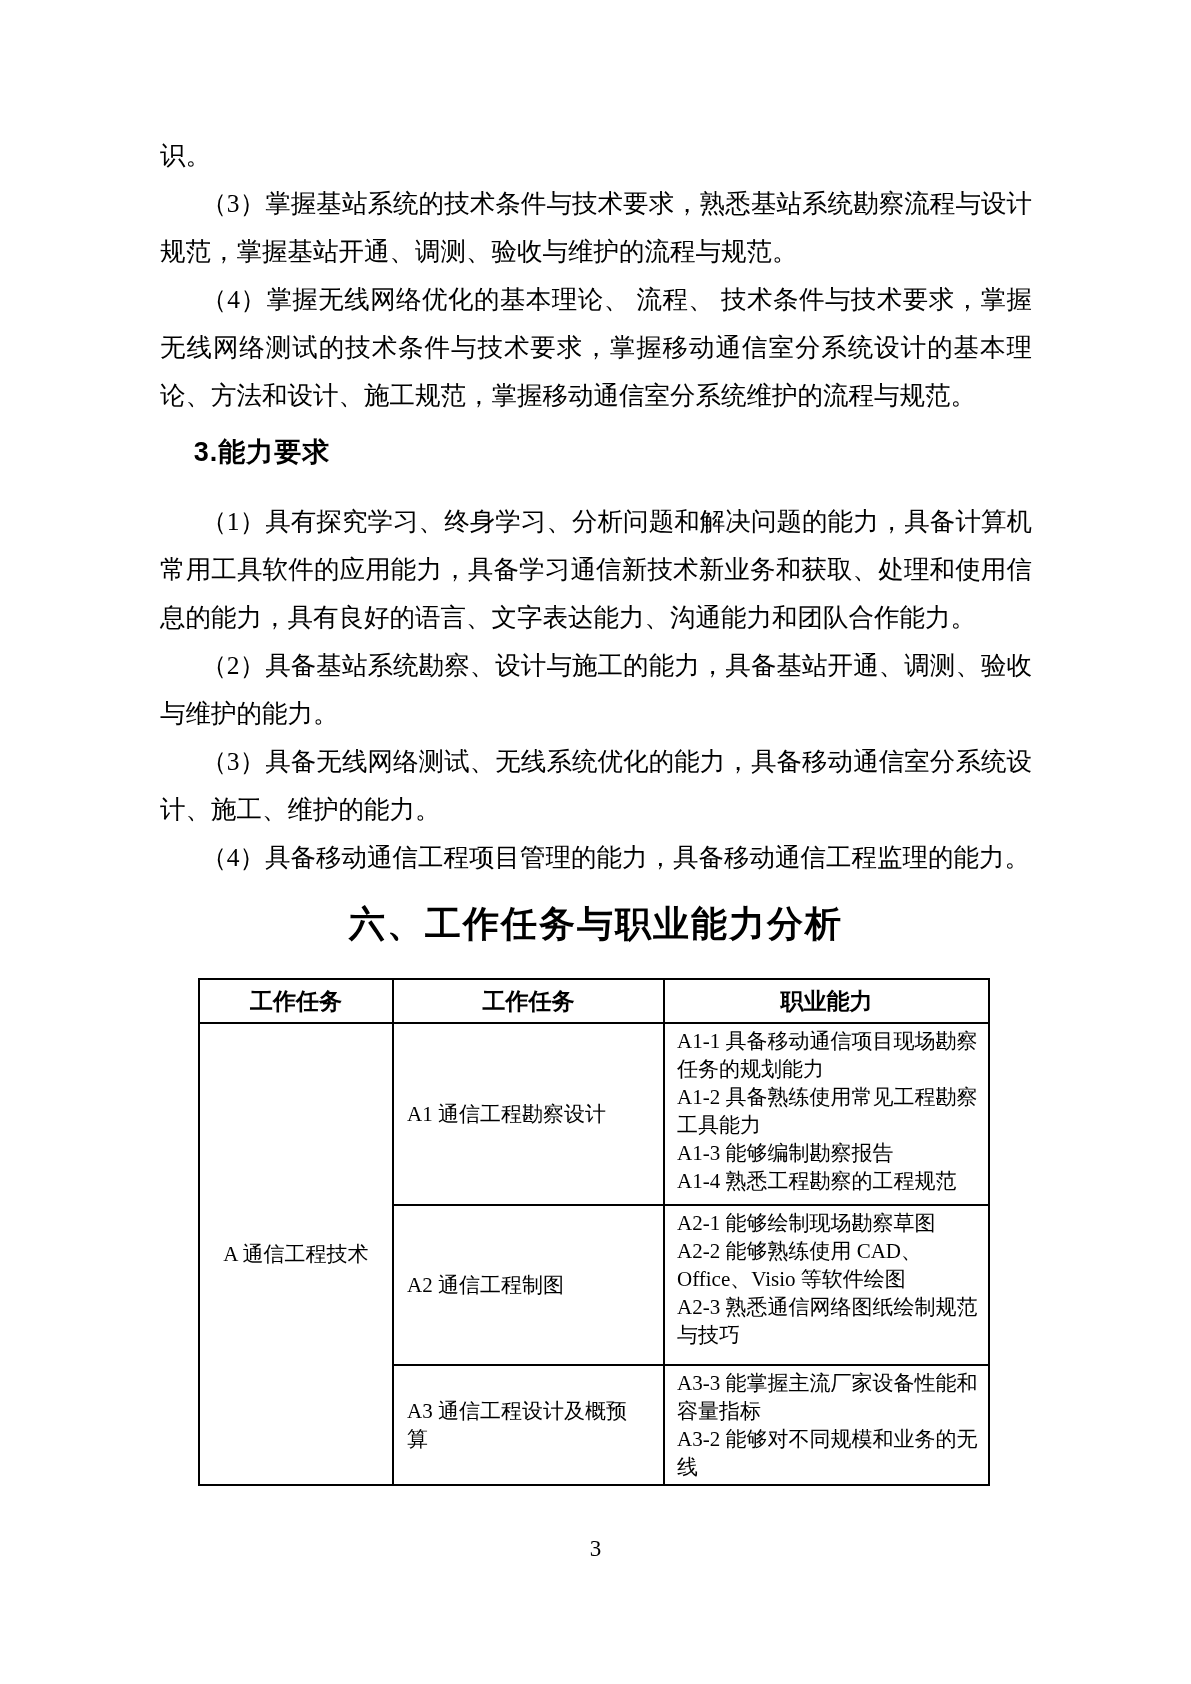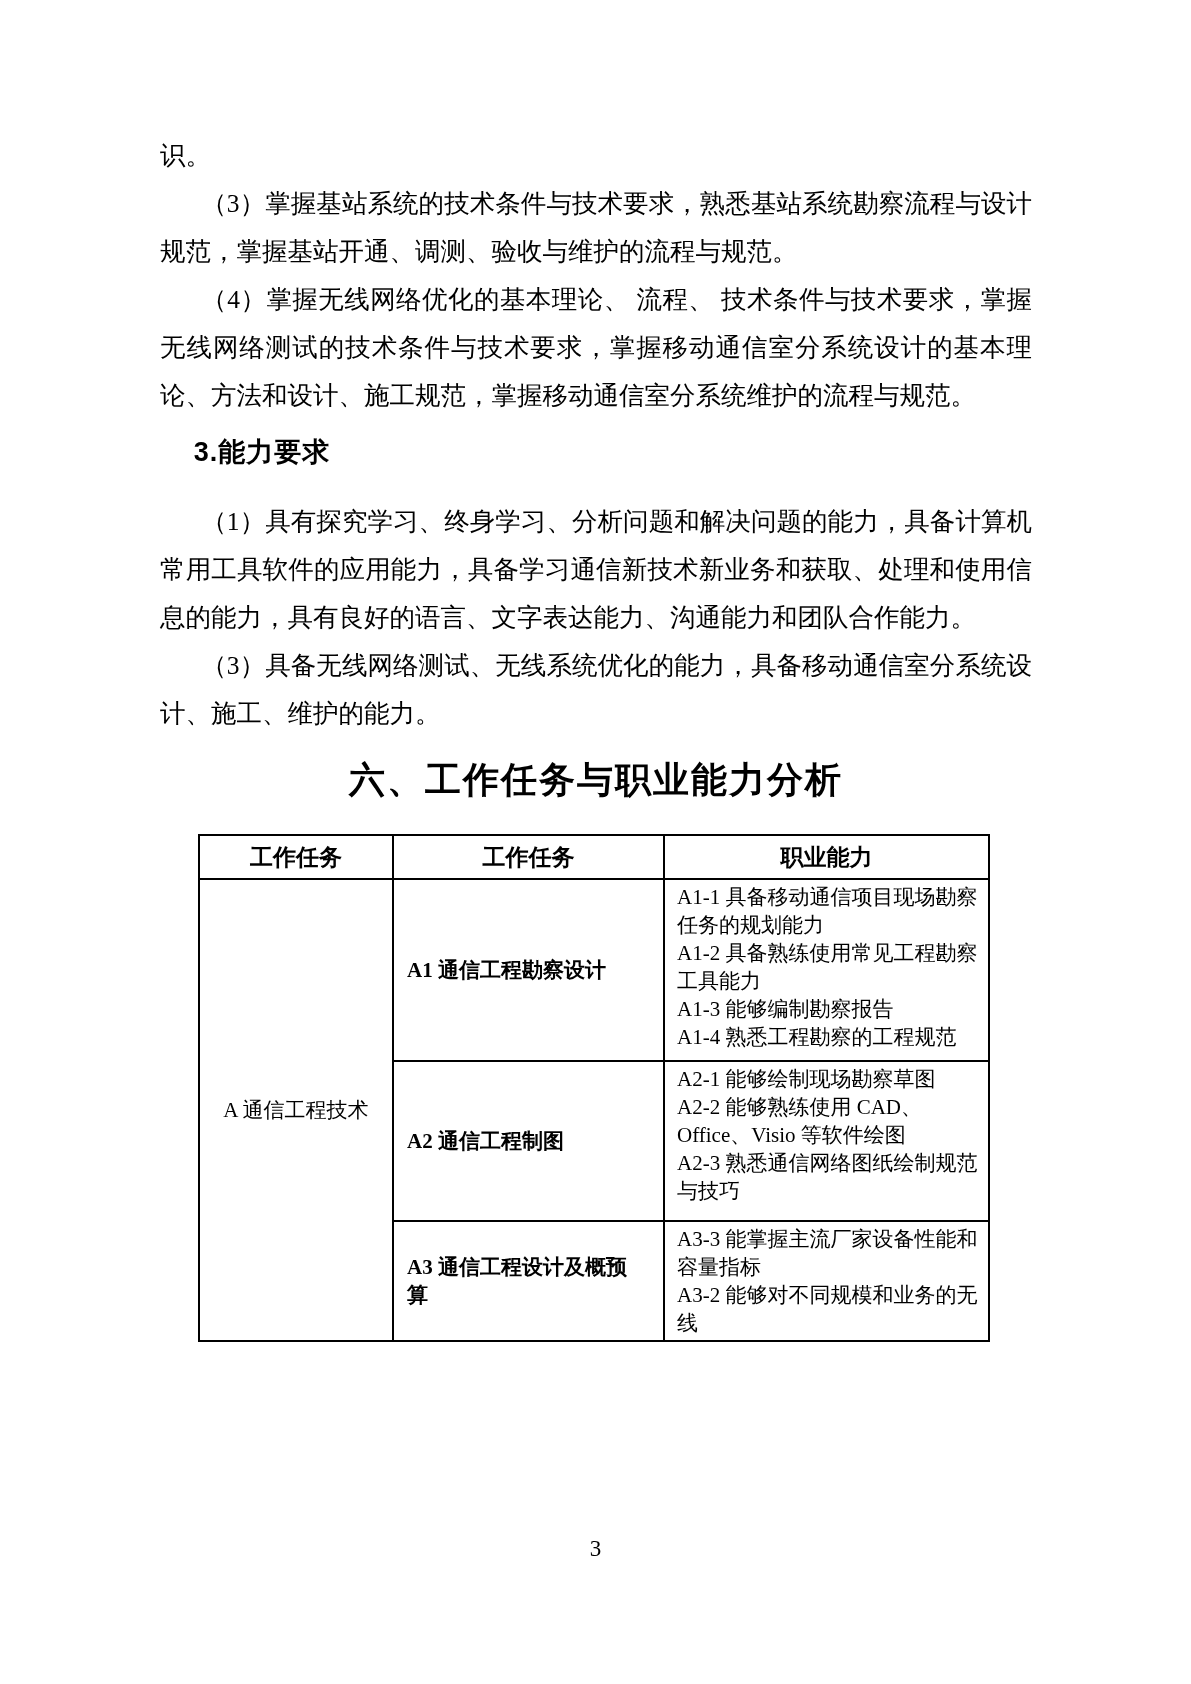--- a/index.html
+++ b/index.html
@@ -65,21 +65,20 @@
     font-size:21px;
     line-height:28px;
   }
   .position-cell {
     text-align:center;
     vertical-align:middle;
   }
   .task-cell {
     vertical-align:middle;
     padding:4px 18px 4px 13px;
-    font-weight:bold;
   }
   .ability-cell {
     vertical-align:top;
     padding:3px 8px 3px 12px;
     margin-left:42px;
   }
   .row-a1 .task-cell, .row-a1 .ability-cell { height:172px; }
   .row-a2 .task-cell, .row-a2 .ability-cell { height:150px; }
   .row-a3 .task-cell, .row-a3 .ability-cell { height:86px; }
   .ability-line { text-align:left; }
@@ -98,21 +97,23 @@
   <div class="content">
 
     <p class="bodypara">识。</p>
 
     <p class="bodypara indent">（3）掌握基站系统的技术条件与技术要求，熟悉基站系统勘察流程与设计规范，掌握基站开通、调测、验收与维护的流程与规范。</p>
     <p class="bodypara indent">（4）掌握无线网络优化的基本理论、 流程、 技术条件与技术要求，掌握无线网络测试的技术条件与技术要求，掌握移动通信室分系统设计的基本理论、方法和设计、施工规范，掌握移动通信室分系统维护的流程与规范。</p>
 
     <h3 class="ability-heading">3.能力要求</h3>
 
     <p class="bodypara indent">（1）具有探究学习、终身学习、分析问题和解决问题的能力，具备计算机常用工具软件的应用能力，具备学习通信新技术新业务和获取、处理和使用信息的能力，具有良好的语言、文字表达能力、沟通能力和团队合作能力。</p>
+    <p class="bodypara indent">（2）具备基站系统勘察、设计与施工的能力，具备基站开通、调测、验收与维护的能力。</p>
     <p class="bodypara indent">（3）具备无线网络测试、无线系统优化的能力，具备移动通信室分系统设计、施工、维护的能力。</p>
+    <p class="bodypara indent">（4）具备移动通信工程项目管理的能力，具备移动通信工程监理的能力。</p>
 
     <h2 class="section-heading">六、工作任务与职业能力分析</h2>
 
     <table class="task-table">
       <colgroup>
         <col style="width:194px">
         <col style="width:271px">
         <col style="width:325px">
       </colgroup>
       <thead>

